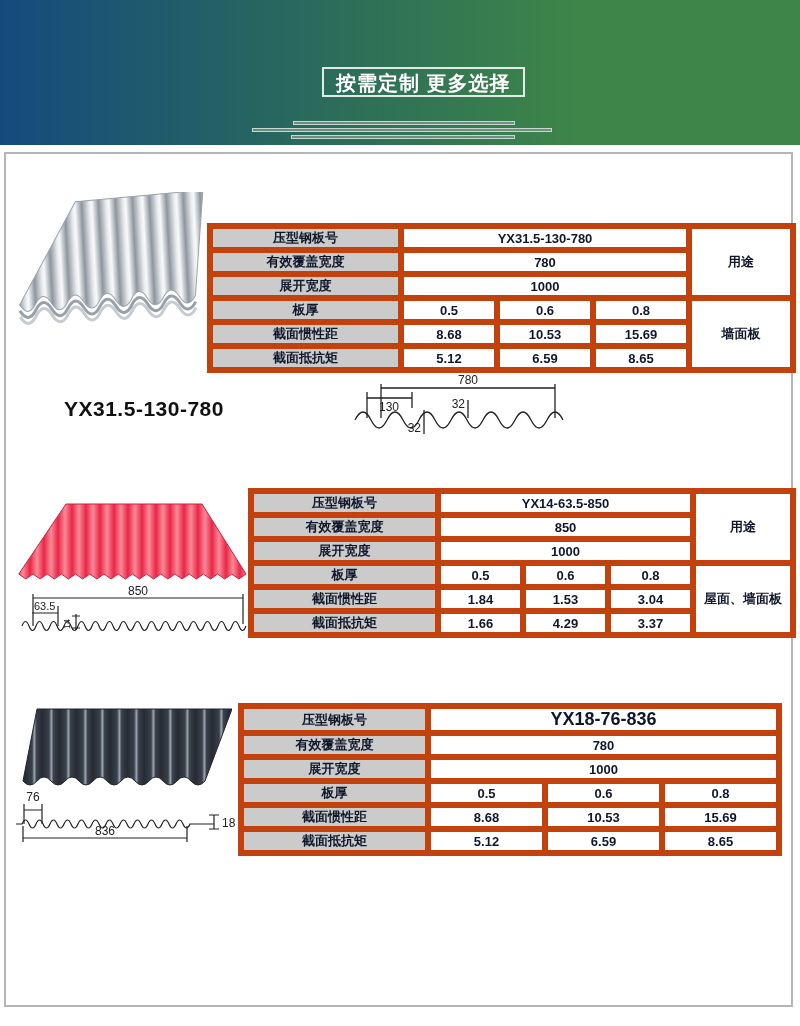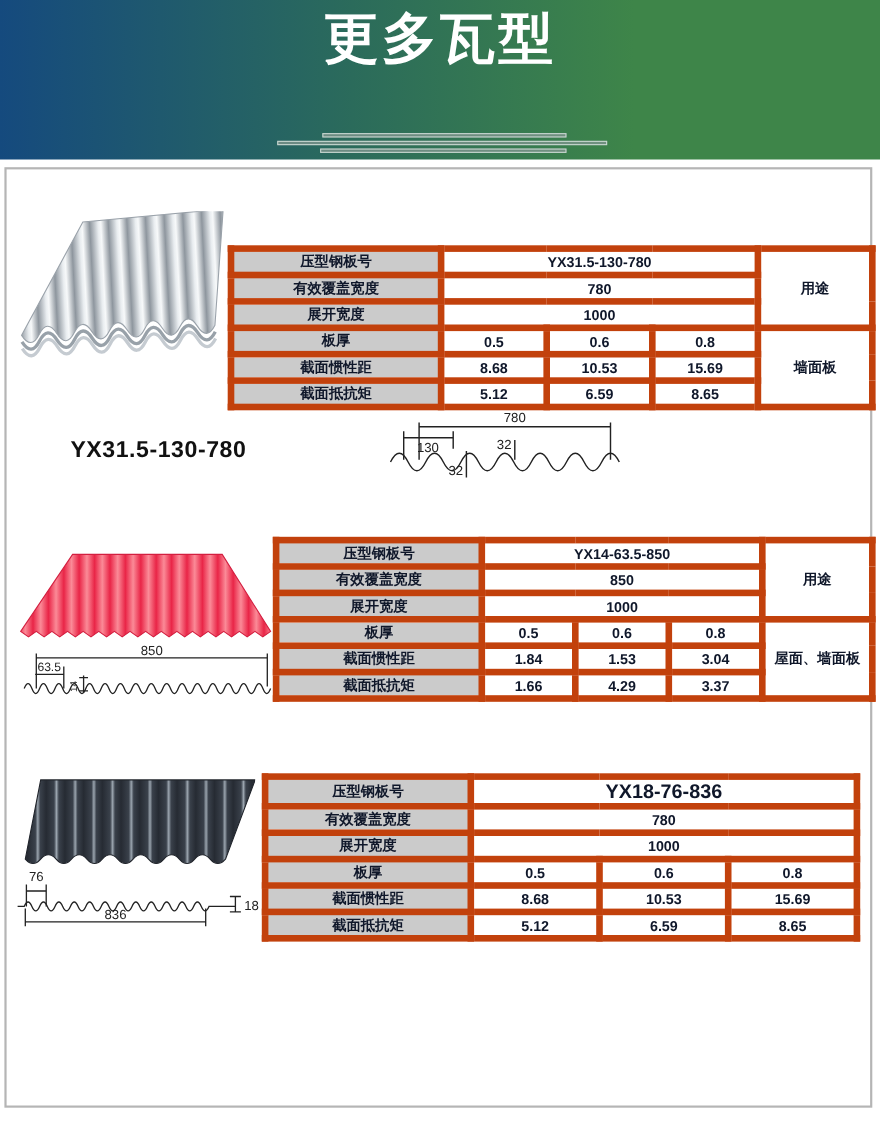--- a/index.html
+++ b/index.html
@@ -54,21 +54,21 @@
   }
   .abs { position:absolute; }
   svg text { font-family:"Liberation Sans", sans-serif; fill:#222; }
 </style>
 </head>
 <body>
 
 <div class="page">
 
   <div class="hero">
-    <h1>更多瓦型</h1>
+    <div class="sub">按需定制 更多选择</div>
     <div class="deco deco1"></div>
     <div class="deco deco2"></div>
     <div class="deco deco3"></div>
   </div>
 
   <div class="panel"></div>
 
   <div>
 
     <svg class="abs" style="left:16px;top:192px;" width="194" height="154" viewBox="0 0 194 154">

